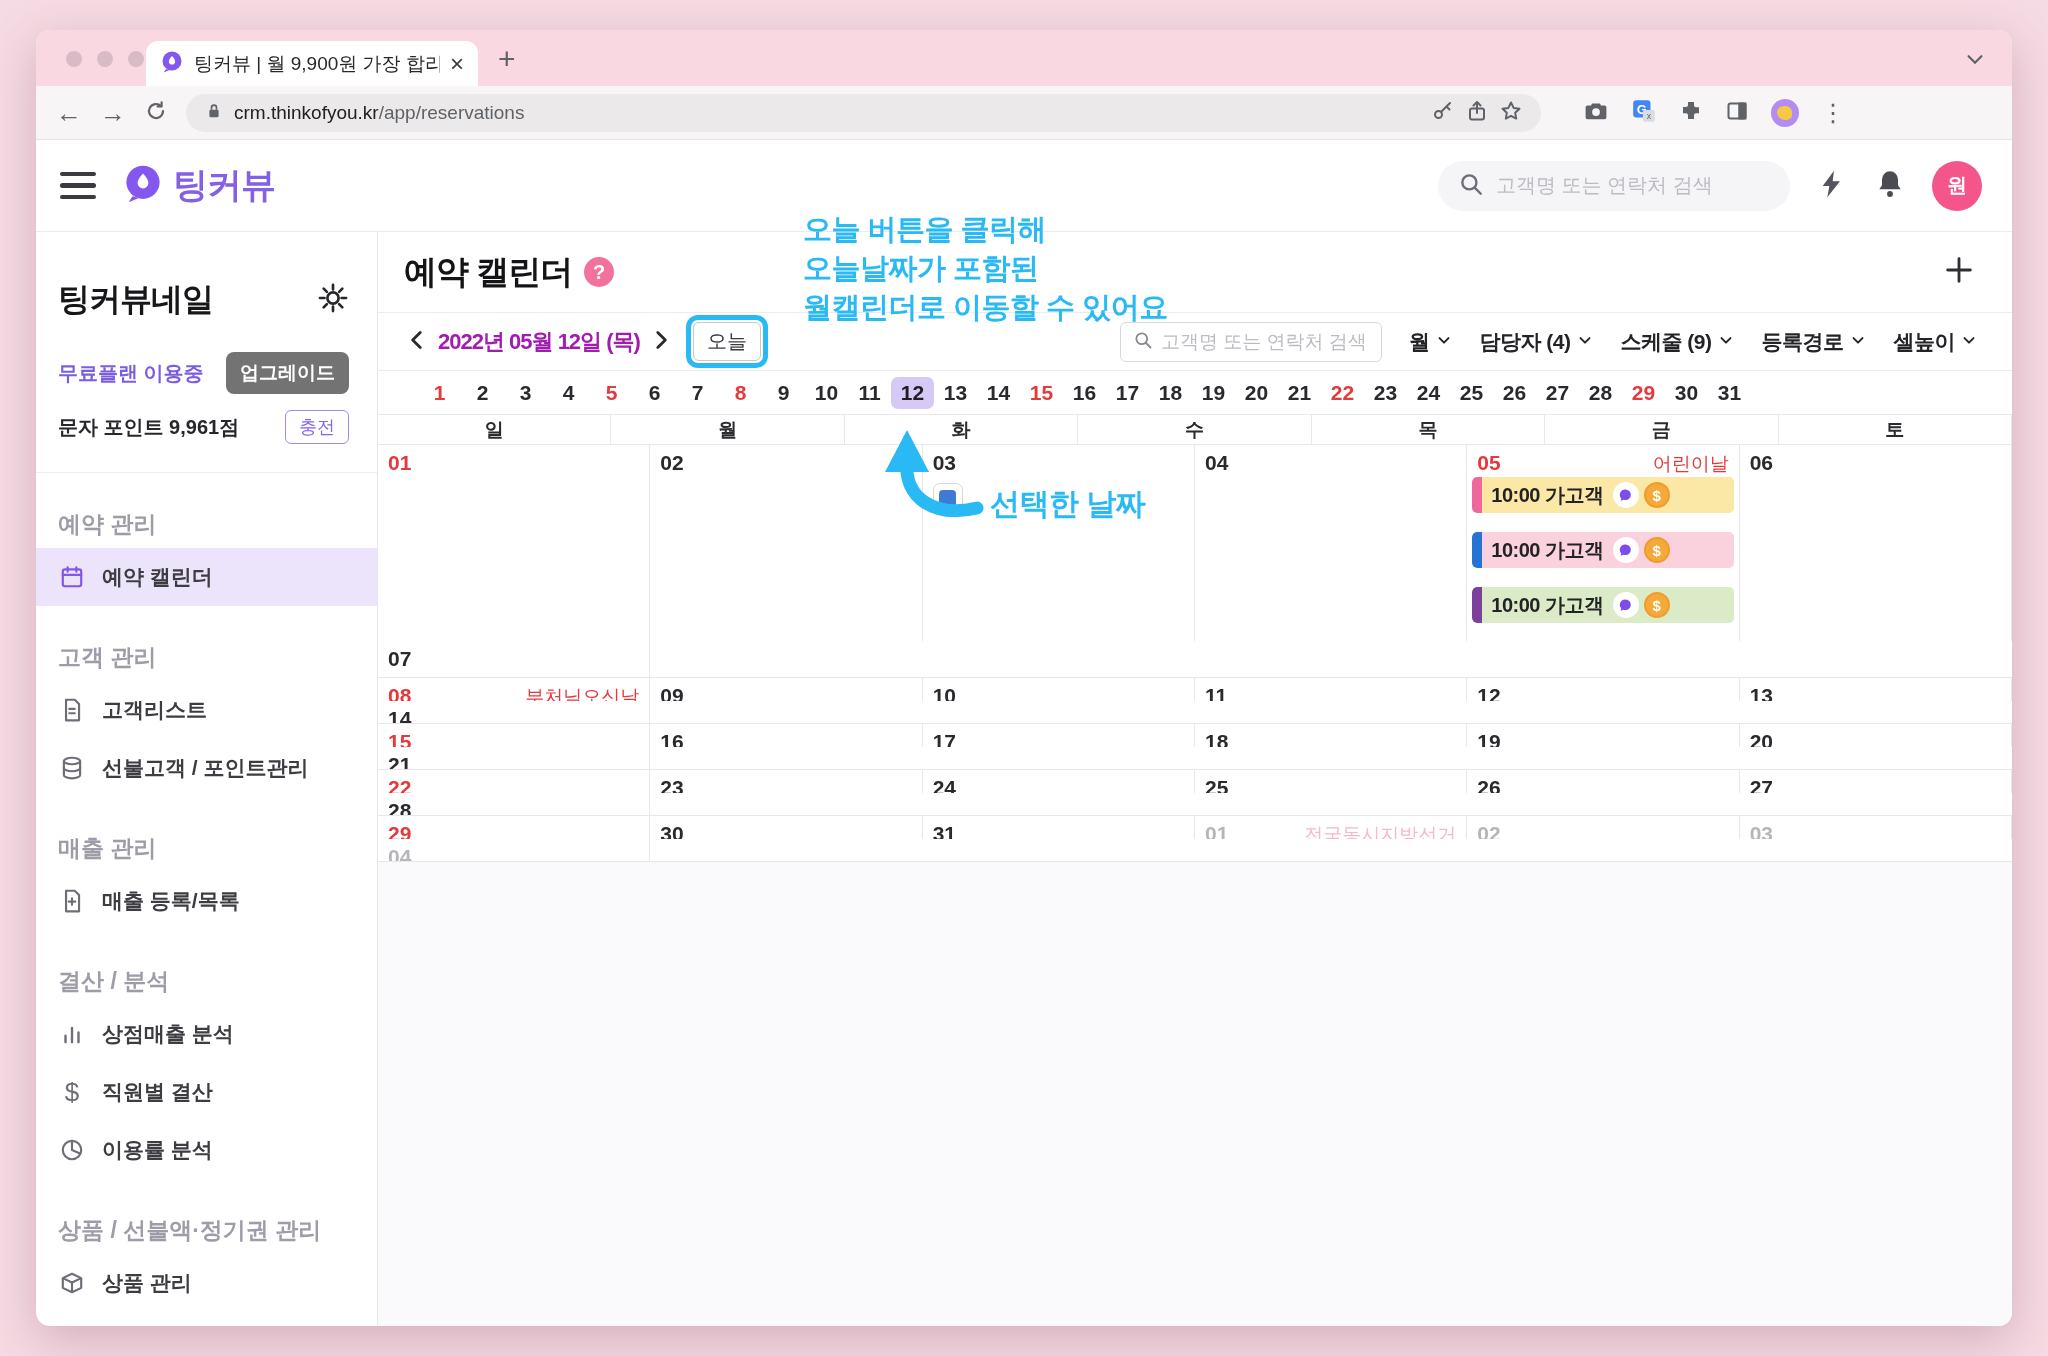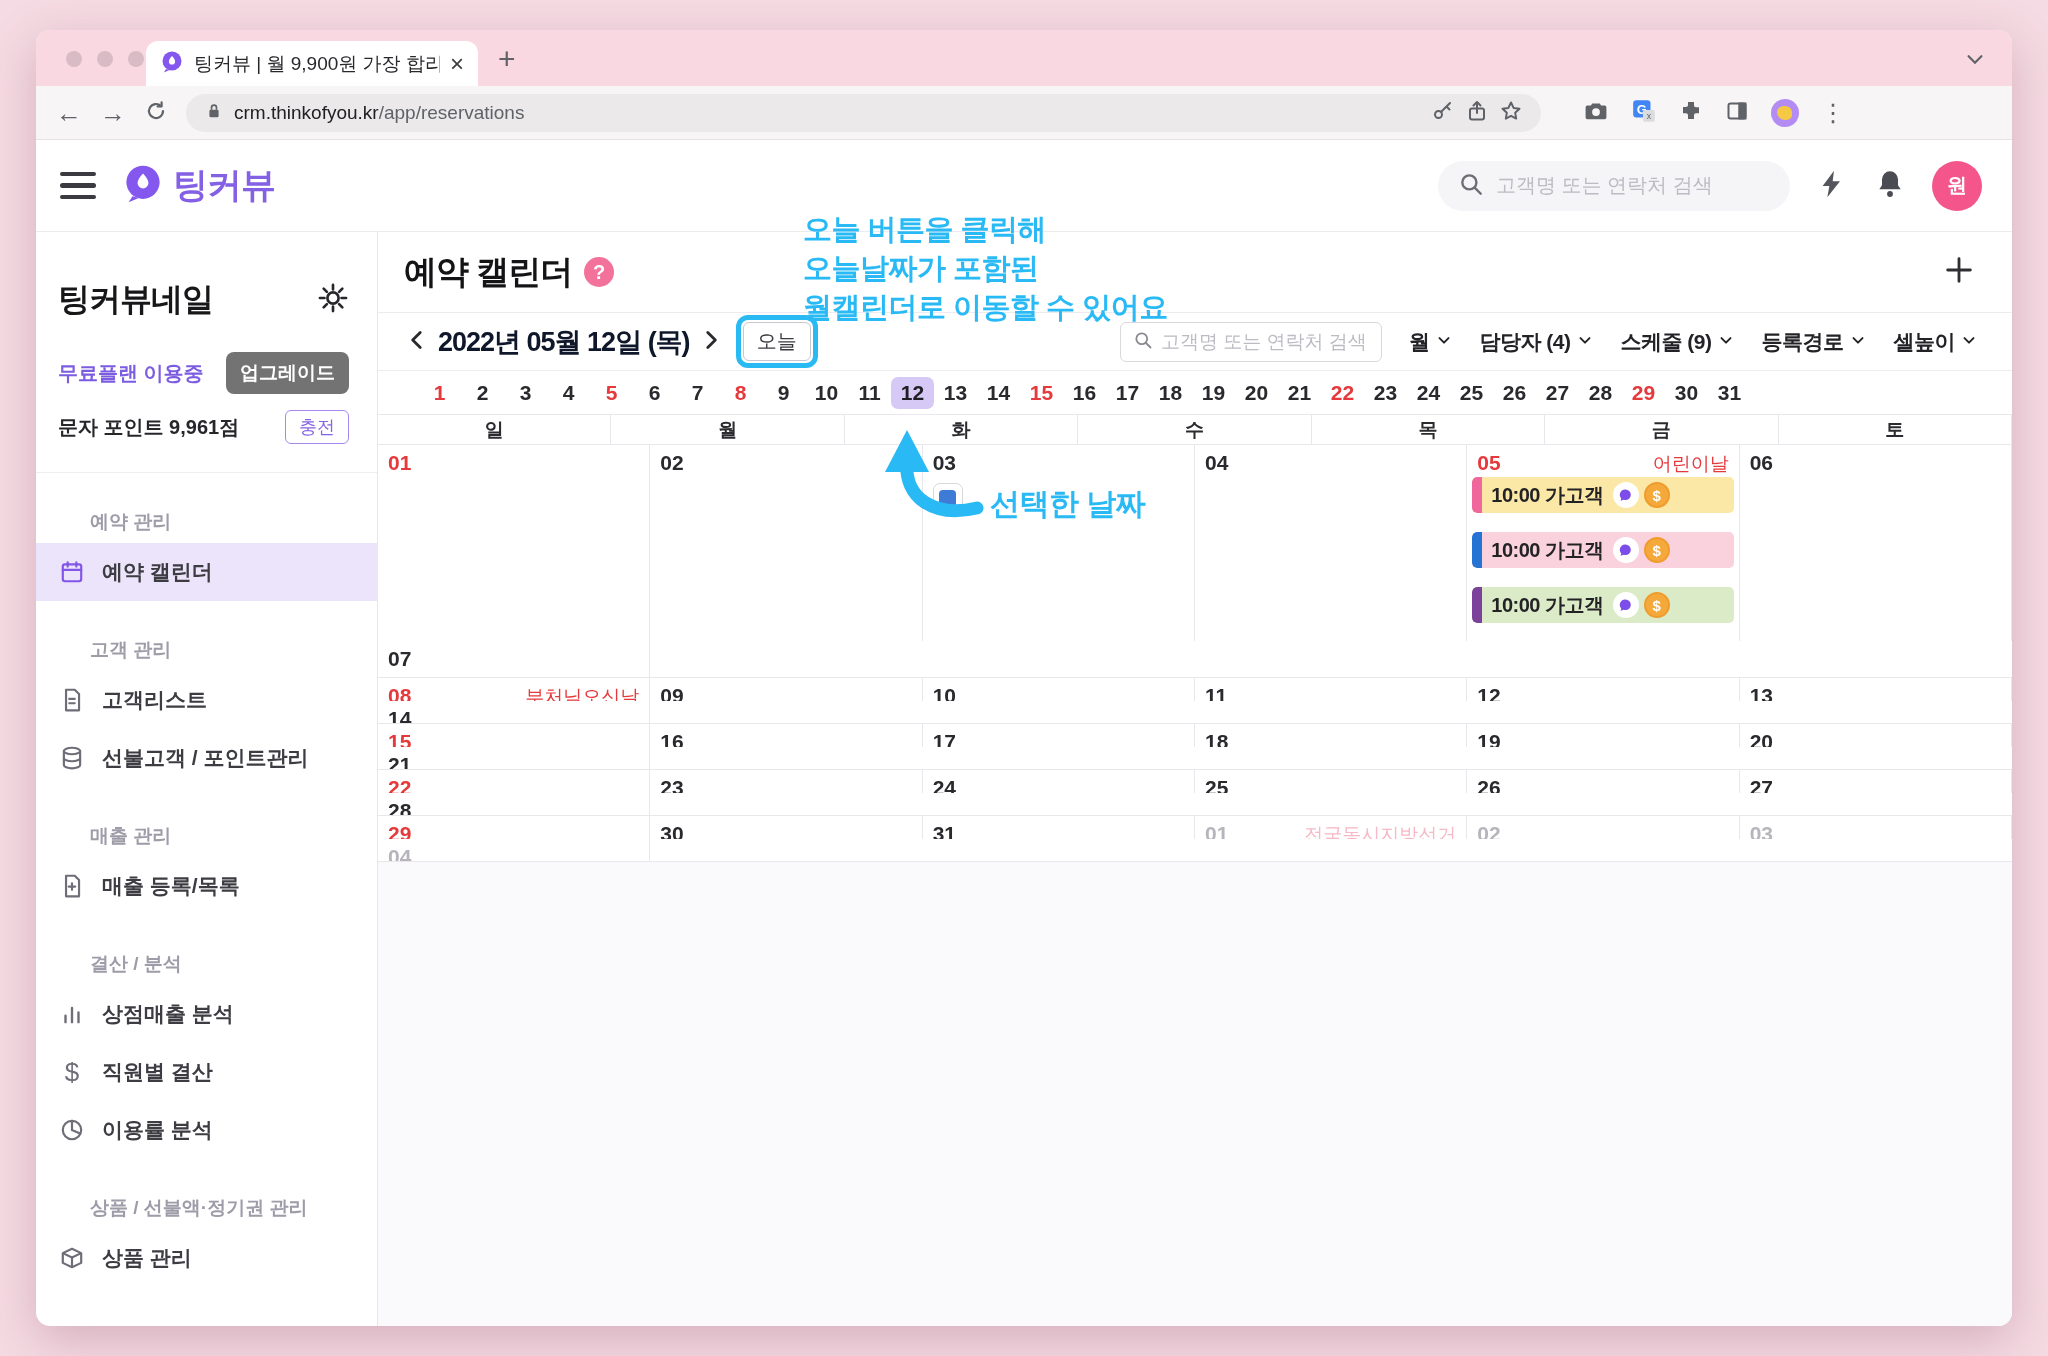--- a/index.html
+++ b/index.html
@@ -58,39 +58,39 @@
   .plan-row { margin-top:30px; }
   .points-row { margin-top:16px; }
   .plan-label { font-size:20px; font-weight:bold; color:#7C5CE0; }
   .points-label { font-size:20px; font-weight:600; color:#26262B; }
   .btn-upgrade { background:#737373; color:#fff; border:none; border-radius:8px; padding:8px 14px; font-size:19px;
                  font-weight:bold; font-family:inherit; }
   .btn-charge { background:#fff; color:#8763E5; border:1.5px solid #A688EC; border-radius:6px; padding:4px 13px;
                 font-size:18px; font-family:inherit; }
   .sb-divider { margin-top:28px; border-top:1px solid #EFEDF1; }
   .sb-section { margin-top:36px; }
-  .sb-label { padding-left:22px; font-size:19px; font-weight:bold; color:#9D9CA8; margin-bottom:8px;margin-left:32px; }
+  .sb-label { padding-left:22px; font-size:23px; font-weight:bold; color:#9D9CA8; margin-bottom:8px; }
   .sb-item { height:58px; display:flex; align-items:center; gap:16px; padding-left:22px; font-size:21px; font-weight:600;
              color:#3C3C42; }
   .sb-item.active { background:#EBE4FA; }
   .sb-icon { width:28px; height:28px; display:flex; align-items:center; justify-content:center; color:#6E6D78; }
   .sb-item.active .sb-icon { color:#8356E8; }
   .sb-icon svg { stroke:currentColor; }
   .dollar-glyph { font-size:26px; color:#6E6D78; font-weight:400; }
 
   
   .main { flex:1; display:flex; flex-direction:column; background:#fff; overflow:hidden; }
   .title-row { height:81px; border-bottom:1px solid #EDEBEF; display:flex; align-items:center; padding:0 36px 0 26px; flex:none; }
   .page-title { font-size:33px; font-weight:800; color:#141417; letter-spacing:-1px; }
   .help-badge { width:30px; height:30px; border-radius:50%; background:#F2729B; color:#fff; font-size:20px; font-weight:bold;
                 display:flex; align-items:center; justify-content:center; margin-left:12px; }
   .t-spacer { flex:1; }
 
   .toolbar-row { height:58px; border-bottom:1px solid #EDEBEF; display:flex; align-items:center; padding:0 34px 0 26px; flex:none; }
-  .date-label { font-size:27px; font-weight:800; color:#0f172a; margin:0 8px; letter-spacing:-1px; }
+  .date-label { font-size:22px; font-weight:800; color:#a21caf; margin:0 8px; letter-spacing:-1px; }
   .today-wrap { border:5px solid #29BAF4; border-radius:12px; padding:2px; margin-left:12px; display:inline-flex; }
   .today-btn { border:1px solid #C9C7CD; border-radius:6px; background:#fff; font-size:20px; color:#3A3A40;
                padding:5px 13px; font-family:inherit; }
   .tb-search { width:262px; height:40px; border:1px solid #DAD8DD; border-radius:6px; display:flex; align-items:center;
                gap:8px; padding:0 12px; margin-left:auto; }
   .tb-search input { border:none; outline:none; font-size:19px; width:100%; font-family:inherit; color:#3A3A40; }
   .tb-search input::placeholder { color:#BDBBC3; }
   .dropdown { display:flex; align-items:center; gap:5px; margin-left:27px; font-size:21px; font-weight:800; color:#232327;
               letter-spacing:-0.5px; }
 

